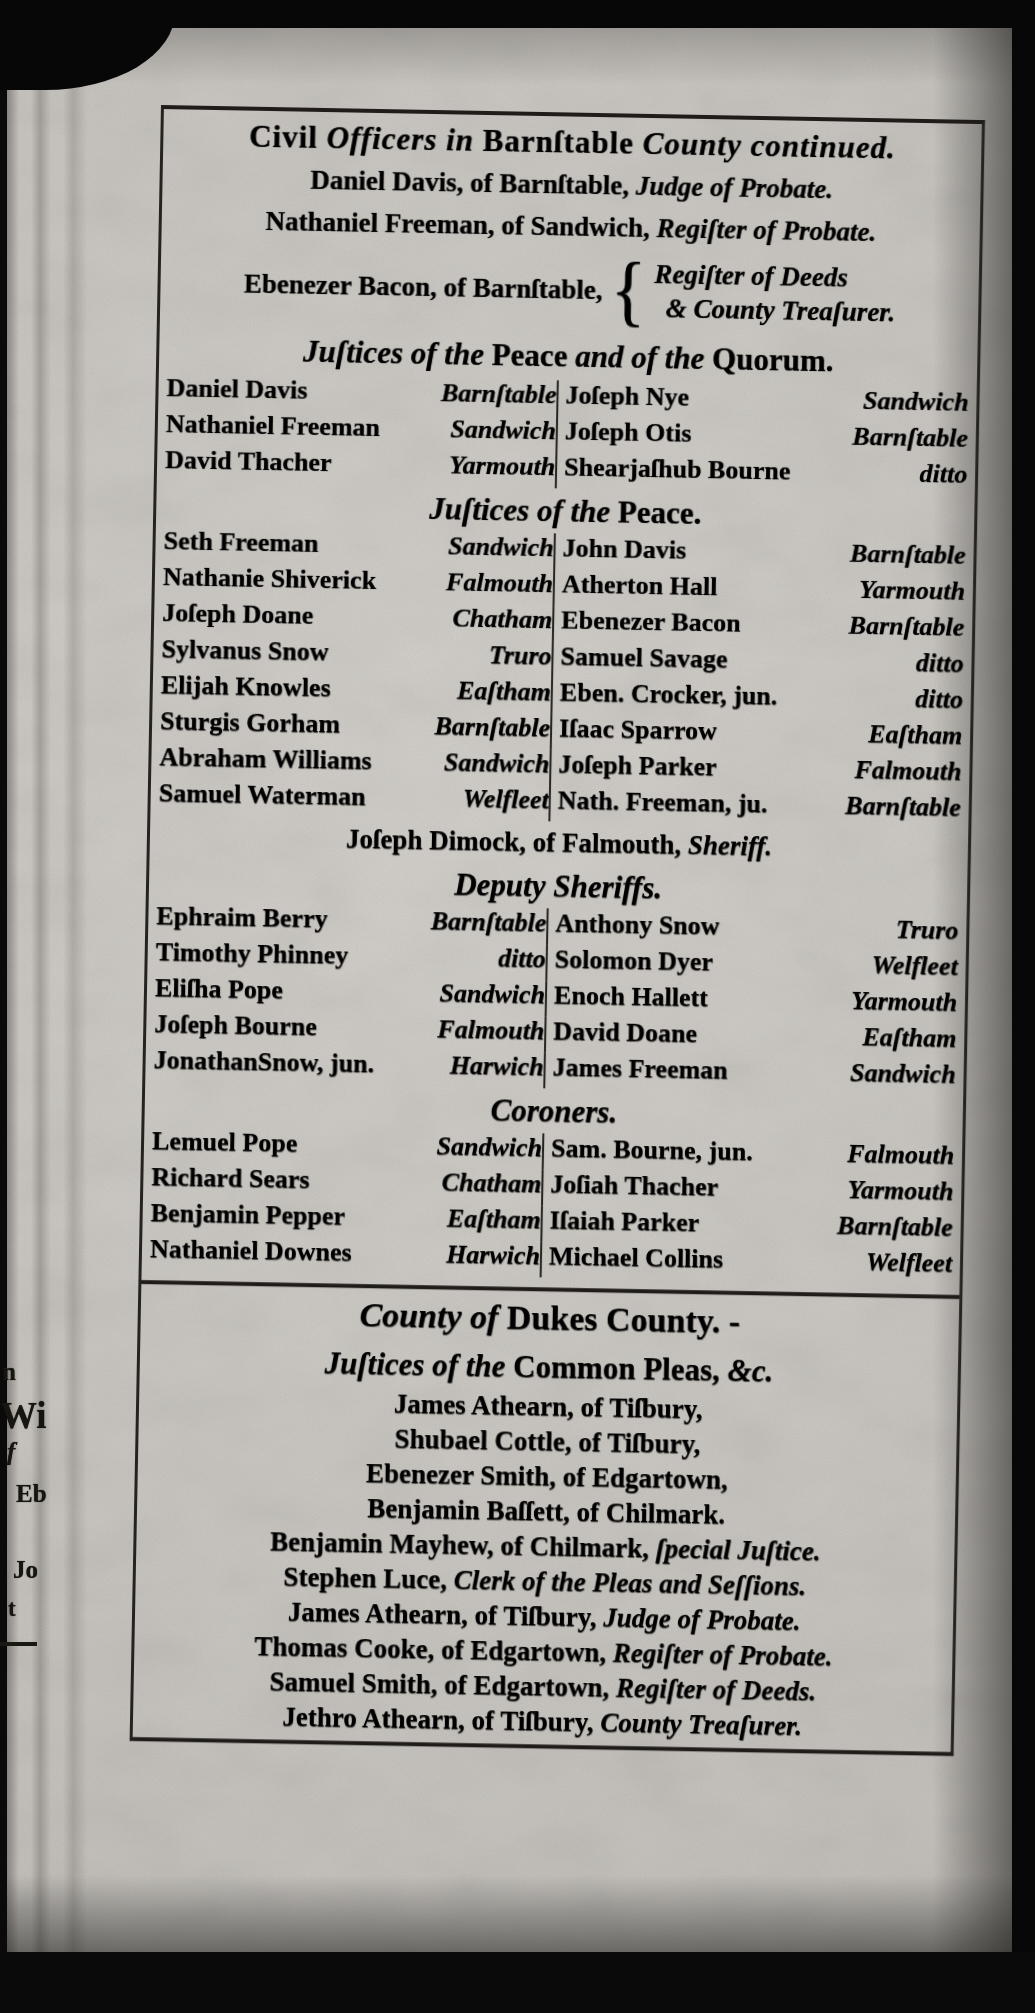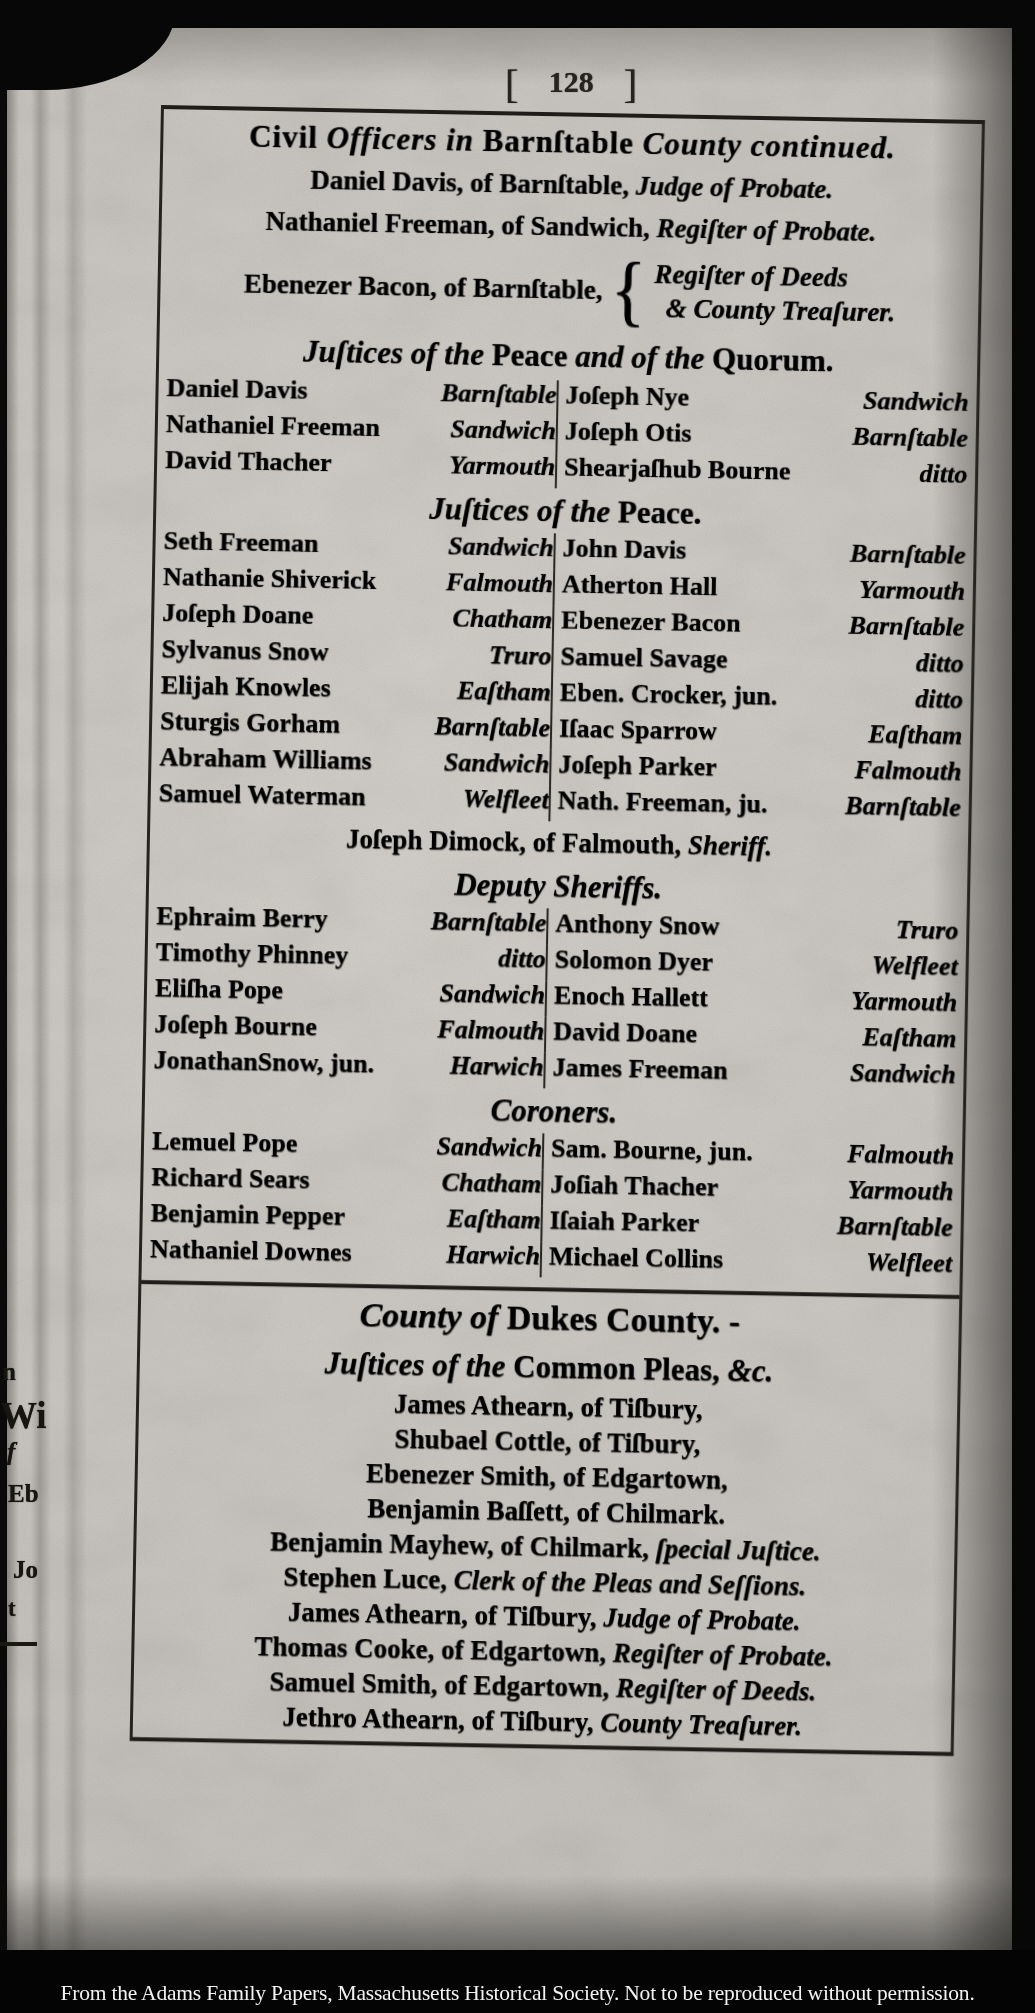--- a/index.html
+++ b/index.html
@@ -109,28 +109,25 @@
       <rect width="100%" height="100%" filter="url(#g2)"></rect>
       <rect width="100%" height="100%" filter="url(#g1)"></rect>
     </svg>
 
     <div class="shade"></div>
   </div>
 
   <span class="frag" style="left:2px;top:1358px;">n</span>
   <span class="frag" style="left:0px;top:1394px;font-size:37px;">Wi</span>
   <span class="frag it" style="left:7px;top:1438px;">f</span>
-  <span class="frag" style="left:8px;top:1480px;">Eb</span>
+  <span class="frag" style="left:16px;top:1480px;">Eb</span>
   <span class="frag" style="left:1px;top:1556px;margin-left:12px;">Jo</span>
   <span class="frag" style="left:8px;top:1596px;font-size:23px;">t</span>
   <span class="fragline"></span>
 
-  <div class="pageno">
-    <span class="br">[</span><span>128</span><span class="br">]</span>
-  </div>
 
   <div class="box">
     <div class="bi">
 
       <div class="title center">
         <span>Civil </span><span class="it">Officers in </span><span>Barnſtable </span><span class="it">County continued.</span>
       </div>
 
       <div class="off center">
         <span>Daniel Davis, of Barnſtable, </span><span class="it">Judge of Probate.</span>
@@ -411,17 +408,14 @@
       <div class="dl"><span>Thomas Cooke, of Edgartown, </span><span class="it">Regiſter of Probate.</span></div>
       <div class="dl"><span>Samuel Smith, of Edgartown, </span><span class="it">Regiſter of Deeds.</span></div>
       <div class="dl"><span>Jethro Athearn, of Tiſbury, </span><span class="it">County Treaſurer.</span></div>
 
     </div>
   </div>
 
   <div class="topband"></div>
   <div class="topblob"></div>
   <div class="rightband"></div>
-  <div class="bottomband">
-    <div class="caption">From the Adams Family Papers, Massachusetts Historical Society. Not to be reproduced without permission.</div>
-  </div>
 
 </div>
 
 </body></html>

